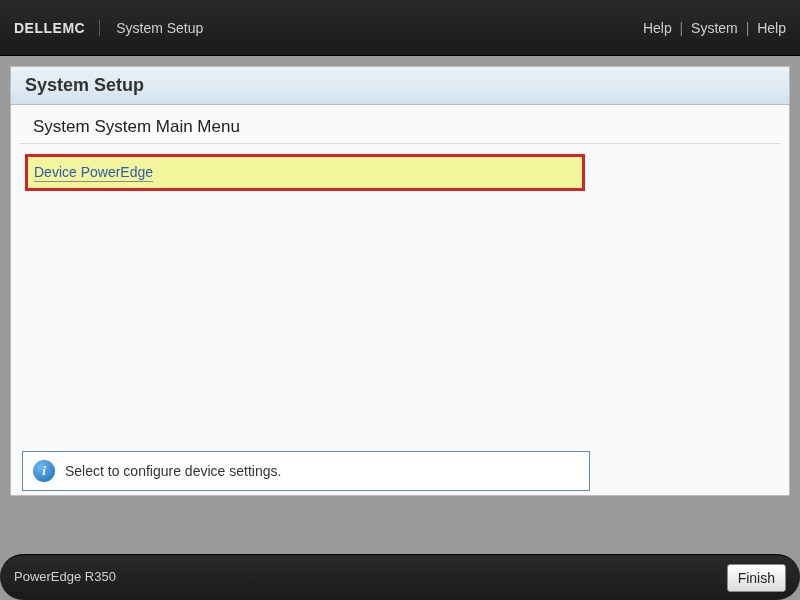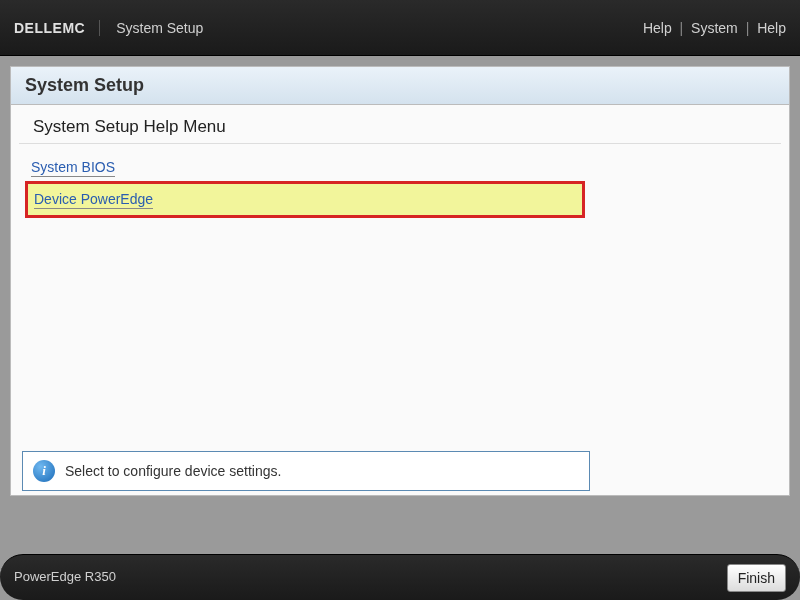--- a/index.html
+++ b/index.html
@@ -184,25 +184,22 @@
     <span>Help</span>
     <span class="separator">|</span>
     <span>System</span>
     <span class="separator">|</span>
     <span>Help</span>
   </div>
 </div>
 
 <div class="main-panel">
   <div class="panel-header">System Setup</div>
-  <div class="subtitle">System Setup Help Menu</div>
+  <div class="subtitle">System System Main Menu</div>
   <div class="menu-list">
-    <div class="menu-item">
-      <a>System BIOS</a>
-    </div>
     <div class="menu-item highlighted">
       <a>Device PowerEdge</a>
     </div>
   </div>
 </div>
 
 <div class="info-box-container">
   <div class="info-row-wrap">
     <div class="info-row">
       <div class="info-icon">i</div>

